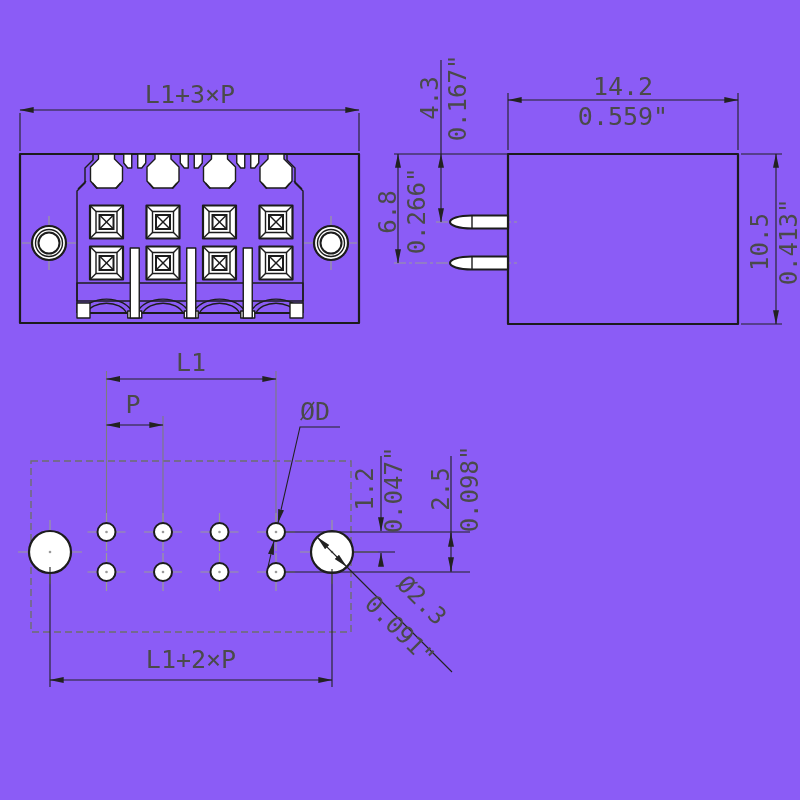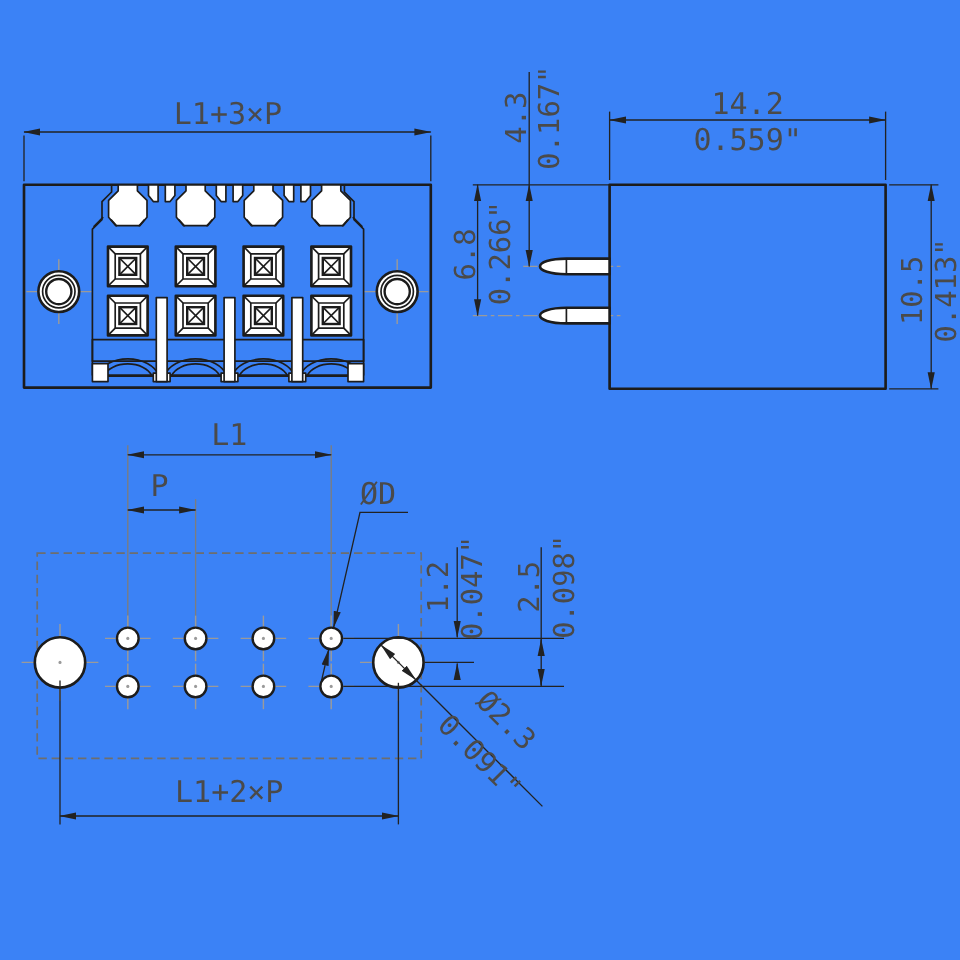--- a/index.html
+++ b/index.html
@@ -1,16 +1,16 @@
 <!DOCTYPE html>
 <html><head>
 <meta charset="utf-8">
 <style>
   html,body{margin:0;padding:0;background:#ffffff;}
-  .page{width:800px;height:800px;background:#3b82f6;position:relative;overflow:hidden;}
+  .page{width:800px;height:800px;background:#8b5cf6;position:relative;overflow:hidden;}
   svg{display:block;}
   text{font-family:"DejaVu Sans Mono","Liberation Mono",monospace;fill:#4a4a4a;}
   .dim-t{font-size:25px;letter-spacing:0px;}
   .dim-r{font-size:24px;}
   .obj{stroke:#1c1c1c;stroke-width:2.2;fill:none;stroke-linejoin:round;}
   .objf{stroke:#1c1c1c;stroke-width:2.2;fill:#ffffff;stroke-linejoin:round;}
   .det{stroke:#1c1c1c;stroke-width:1.4;fill:none;stroke-linejoin:round;}
   .detf{stroke:#1c1c1c;stroke-width:1.4;fill:#ffffff;stroke-linejoin:round;}
   .dim{stroke:#222;stroke-width:1.1;fill:none;}
   .cl{stroke:#9a9a9a;stroke-width:1.2;fill:none;}

